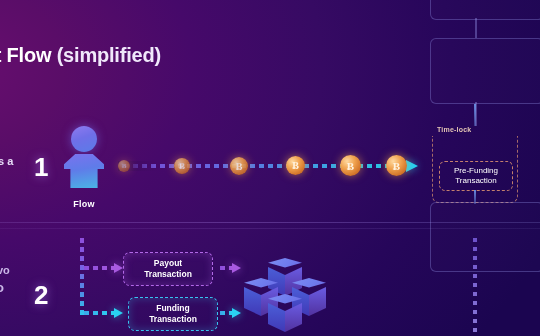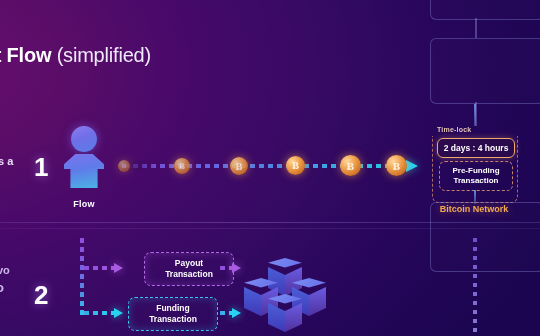--- a/index.html
+++ b/index.html
@@ -44,21 +44,21 @@
   
   .title {
     position: absolute;
     left: -28px;
     top: 44px;
     font-size: 20px;
     letter-spacing: -0.2px;
     white-space: nowrap;
   }
   .title .bold { font-weight: 700; color: #ffffff; }
-  .title .light { font-weight: 400; color: #f0e8fb; }
+  .title .light { font-weight: 700; color: #f0e8fb; }
 
   
   .step-num {
     position: absolute;
     font-size: 26px;
     font-weight: 700;
     color: #ffffff;
     text-shadow: 0 0 10px rgba(190,150,255,0.55);
   }
 
@@ -152,21 +152,21 @@
     box-shadow: 0 0 7px rgba(240,160,100,0.35);
     white-space: nowrap;
   }
   .tl-inner {
     position: absolute; left: 439px; top: 161px;
     width: 72px; height: 28px;
     border: 1px dashed rgba(225,150,115,0.85);
     border-radius: 6px;
     display: flex; align-items: center; justify-content: center;
     flex-direction: column;
-    font-size: 8px; font-weight: 700; color: #ffffff;
+    font-size: 8px; font-weight: 400; color: #ffffff;
     line-height: 1.25; text-align: center;
   }
   .tl-network {
     position: absolute; left: 420px; top: 204px; width: 108px;
     text-align: center;
     font-size: 9px; font-weight: 700;
     color: #f2a94f;
     text-shadow: 0 0 8px rgba(242,169,79,0.45);
   }
   .tl-stem {
@@ -282,38 +282,36 @@
     <div class="coin" style="left:56px; top:3px; width:16px; height:16px; font-size:9px; opacity:0.78;">Ƀ</div>
     <div class="coin" style="left:112px; top:2px; width:18px; height:18px; font-size:10px; opacity:0.88;">Ƀ</div>
     <div class="coin" style="left:168px; top:1px; width:19px; height:19px; font-size:10px;">Ƀ</div>
     <div class="coin" style="left:222px; top:0px; width:21px; height:21px; font-size:11px;">Ƀ</div>
     <div class="coin" style="left:268px; top:0px; width:21px; height:21px; font-size:11px;">Ƀ</div>
   </div>
 
   <div class="tl-stem" style="left:474px; top:104px; width:2px; height:22px;"></div>
   <div class="tl-group"></div>
   <div class="tl-caption">Time-lock</div>
-  <div class="tl-pill">2 days : 4 hours</div>
   <div class="tl-inner">
     <span>Pre-Funding</span>
     <span>Transaction</span>
   </div>
   <div class="tl-stem" style="left:474px; top:190px; width:2px; height:14px;"></div>
-  <div class="tl-network">Bitcoin Network</div>
 
   <div class="edge-text dim" style="left:-3px; top:264px;">vo</div>
   <div class="edge-text dim" style="left:-4px; top:280px; font-size:13px;">o</div>
 
   <div class="step-num" style="left:34px; top:280px;">2</div>
 
   <div class="bus-fill"></div>
 
   <div class="branch purple" style="left:84px; top:266px; width:30px;"></div>
   <div class="arrow-head purple" style="left:114px; top:263px;"></div>
-  <div class="tx-box payout" style="left:144px; top:252px;">
+  <div class="tx-box payout" style="left:123px; top:252px;">
     <span>Payout</span>
     <span>Transaction</span>
   </div>
   <div class="branch purple" style="left:220px; top:266px; width:12px;"></div>
   <div class="arrow-head purple" style="left:232px; top:263px;"></div>
 
   <div class="branch cyan" style="left:84px; top:311px; width:30px;"></div>
   <div class="arrow-head cyan" style="left:114px; top:308px;"></div>
   <div class="tx-box funding" style="left:128px; top:297px;justify-content:center;">
     <span>Funding</span>

